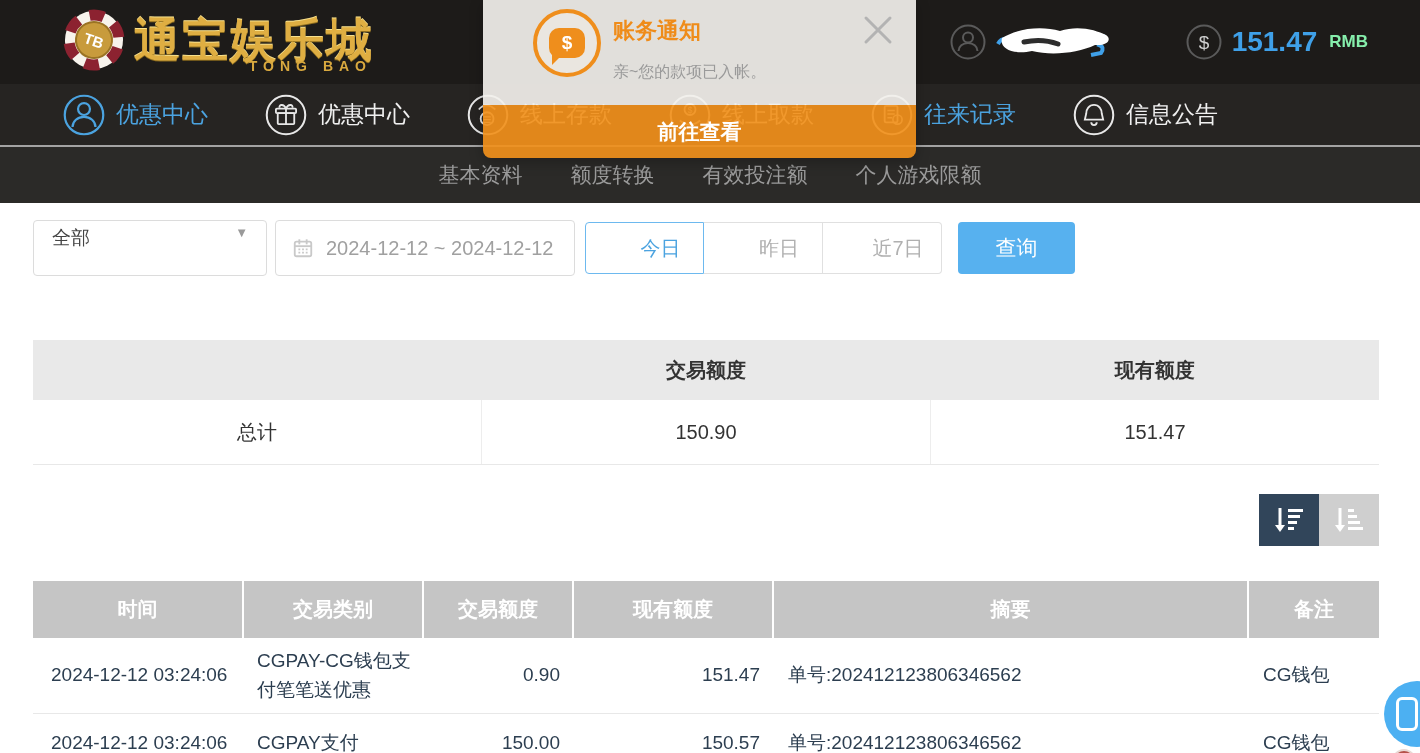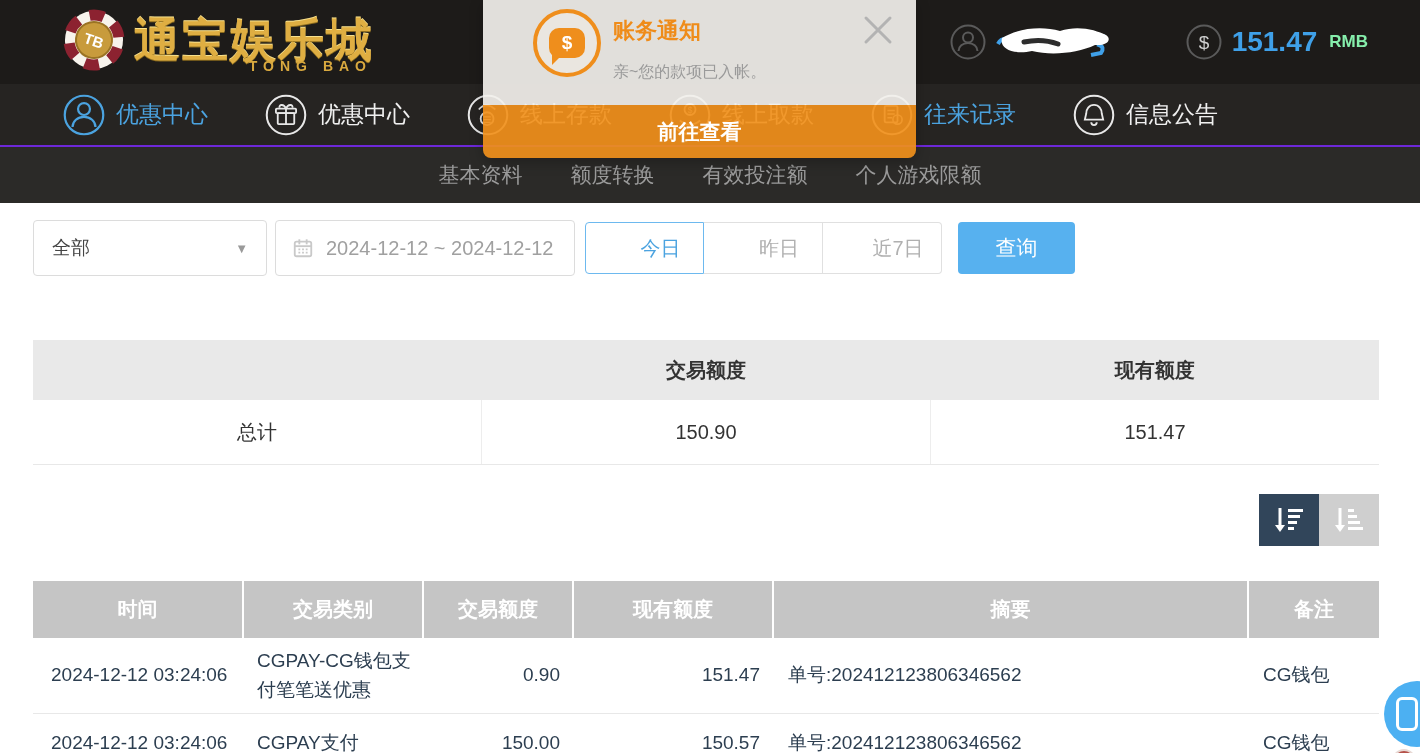--- a/index.html
+++ b/index.html
@@ -25,21 +25,21 @@
   
   .navbar { position:absolute; left:0; top:84px; width:1420px; height:61px; background:#262422;
             display:flex; align-items:center; padding-left:62px; }
   .nav-item { display:flex; align-items:center; gap:10px; margin-right:56px; cursor:pointer; }
   .nav-label { font-size:23px; color:#f0f0f0; white-space:nowrap; }
   .nav-item.active .nav-label { color:#4ba3e0; }
   .nav-icon { width:44px; height:44px; flex:0 0 44px; }
 
   
   .subnav { position:absolute; left:0; top:145px; width:1420px; height:58px; background:#2b2a28;
-            border-top:2px solid #6d28d9; display:flex; align-items:center; justify-content:center; gap:48px; }
+            border-top:2px solid #a3a3a3; display:flex; align-items:center; justify-content:center; gap:48px; }
   .subnav-item { color:#9b9b9b; font-size:21px; cursor:pointer; white-space:nowrap; }
 
   
   .popup { position:absolute; left:483px; top:0; width:433px; height:158px; z-index:30;
            border-radius:0 0 8px 8px; overflow:hidden; box-shadow:0 4px 14px rgba(0,0,0,0.25); }
   .popup-top { position:relative; height:105px; background:rgba(242,240,236,0.92); }
   .popup-icon { position:absolute; left:50px; top:9px; width:68px; height:68px; border-radius:50%;
                 background:#eae6e0; border:4px solid #ef8e1c; display:flex; align-items:center; justify-content:center; }
   .bubble { position:relative; width:36px; height:30px; background:#ef8e1c; border-radius:10px;
             display:flex; align-items:center; justify-content:center; }
@@ -49,21 +49,21 @@
   .popup-title { position:absolute; left:130px; top:16px; color:#ef8c1a; font-size:22px; font-weight:bold; }
   .popup-msg { position:absolute; left:130px; top:62px; color:#9a9a9a; font-size:16px; }
   .popup-close { position:absolute; right:18px; top:10px; width:40px; height:40px; cursor:pointer; }
   .popup-btn { height:53px; background:rgba(241,144,27,0.92); display:flex; align-items:center;
                justify-content:center; cursor:pointer; }
   .popup-btn-label { color:#fff; font-size:21px; font-weight:bold; }
 
   
   .filter-row { position:absolute; left:33px; top:220px; display:flex; align-items:stretch; }
   .select-box { width:234px; height:56px; border:1px solid #dcdcdc; border-radius:4px; background:#fff;
-                display:flex; align-items:center; padding:16px 18px; cursor:pointer; }
+                display:flex; align-items:flex-start; padding:4px 18px; cursor:pointer; }
   .select-label { font-size:19px; color:#444; flex:1; }
   .select-caret { color:#9a9a9a; font-size:13px; }
   .date-box { width:300px; height:56px; border:1px solid #dcdcdc; border-radius:4px; background:#fff;
               display:flex; align-items:center; gap:12px; padding:0 16px; margin-left:8px; cursor:pointer; }
   .date-label { font-size:20px; color:#a0a0a0; white-space:nowrap; }
   .seg-group { display:flex; margin-left:10px; height:52px; align-self:center; }
   .seg { width:119px; border:1px solid #e0e0e0; border-left-width:0; background:#fff; color:#b0b0b0;
          font-size:20px; display:flex; align-items:center; justify-content:center; cursor:pointer;padding-left:32px; }
   .seg:first-child { border-left-width:1px; border-radius:4px 0 0 4px; }
   .seg:last-child { border-radius:0 4px 4px 0;text-align:right; }

